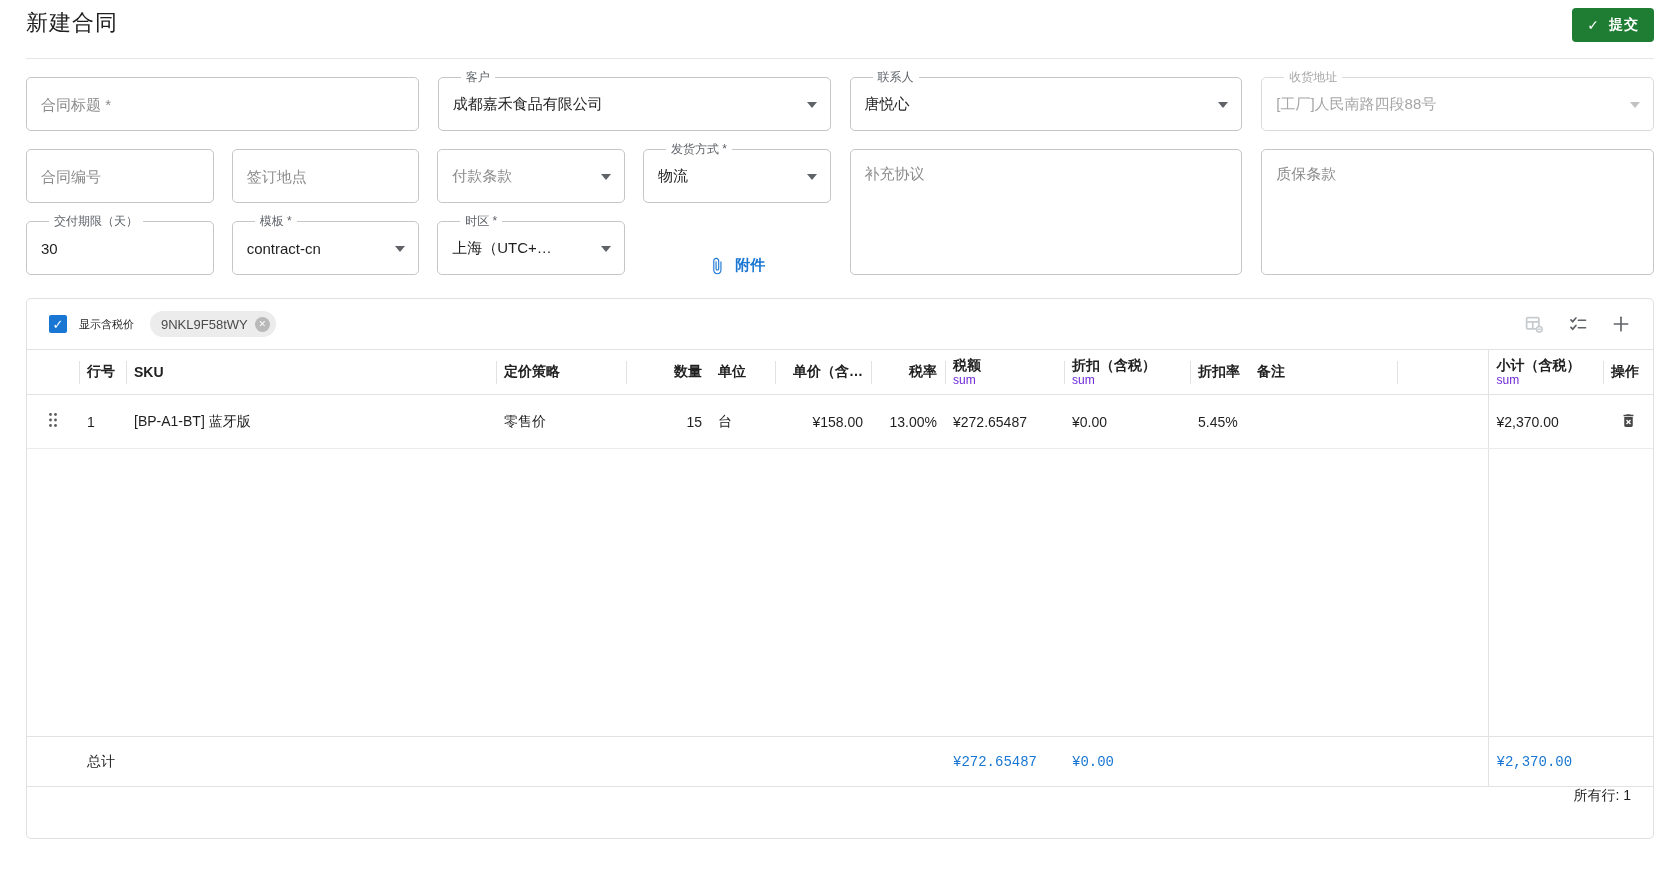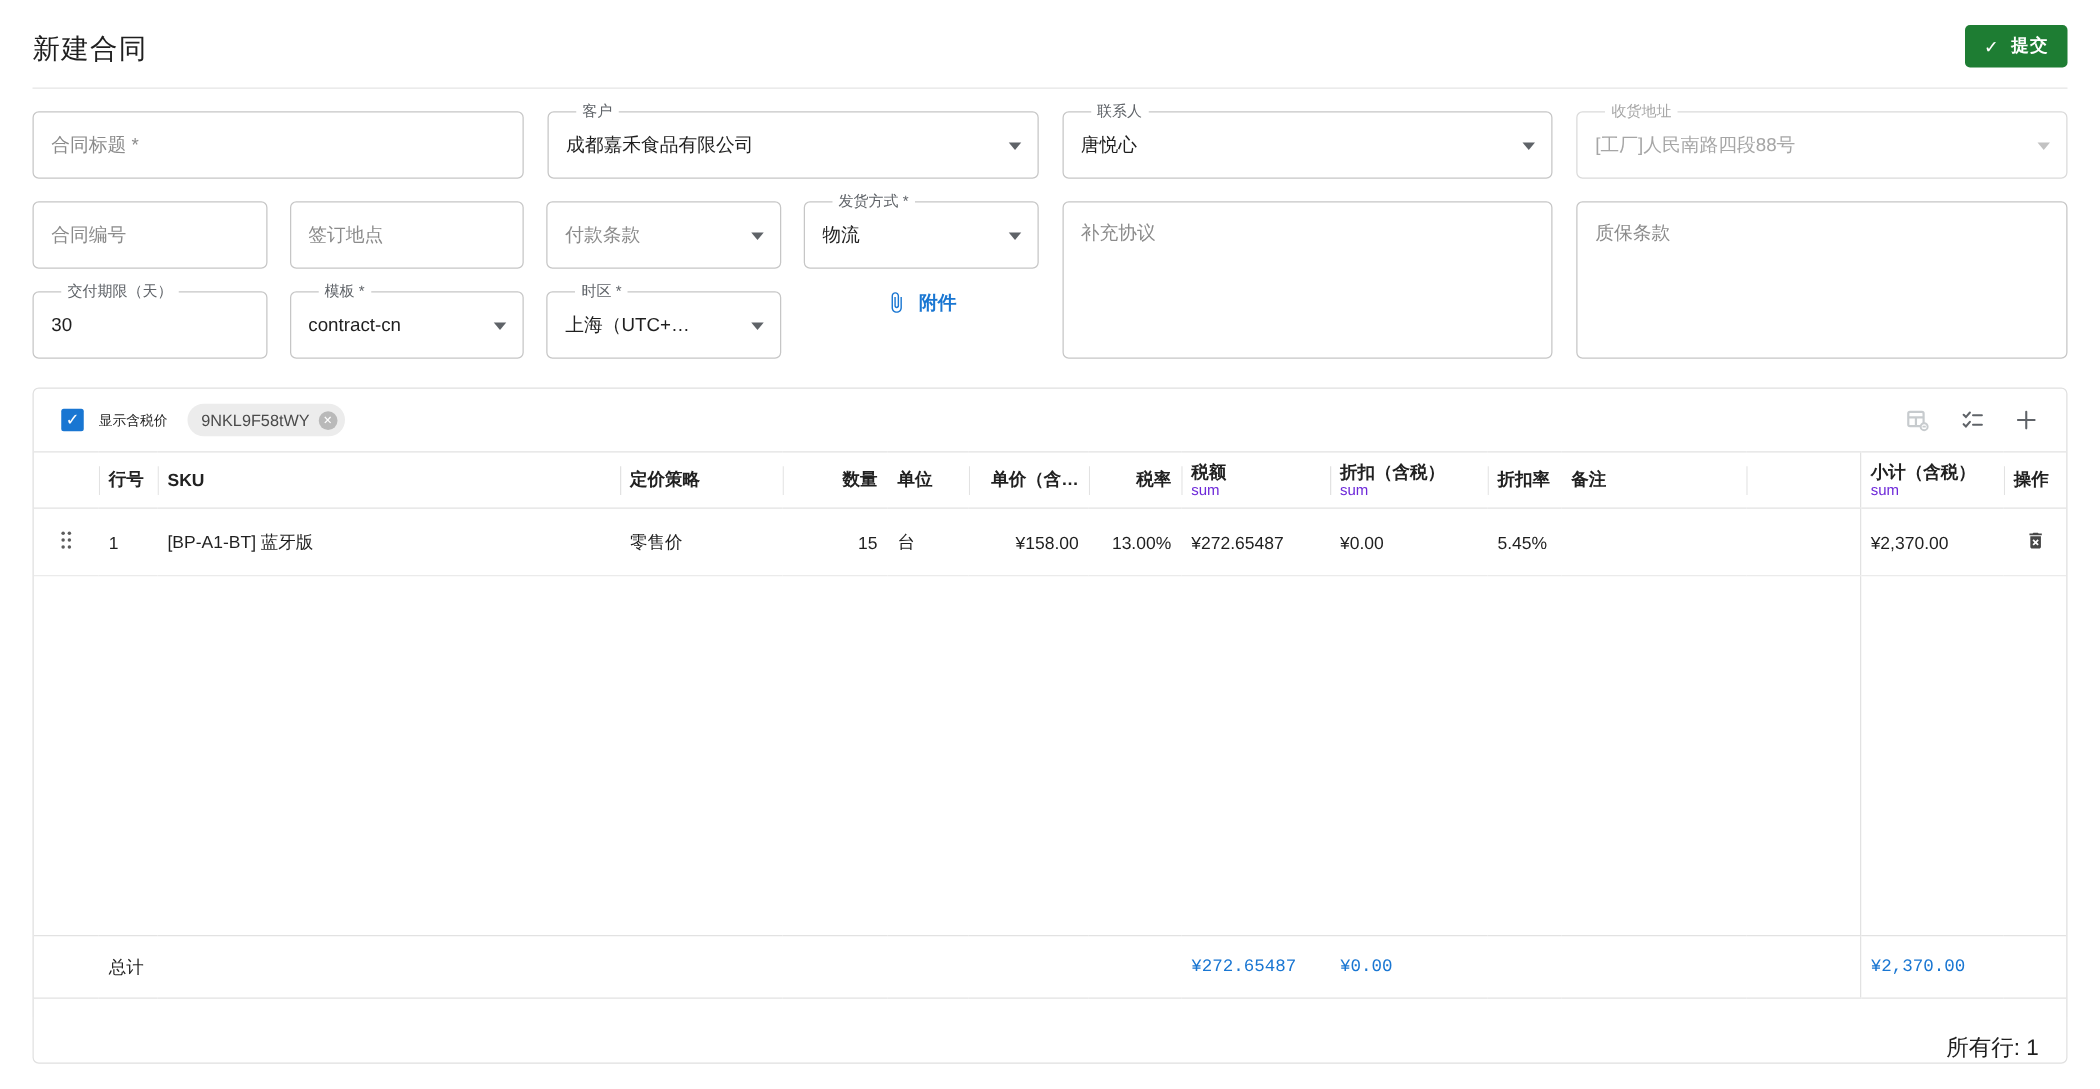--- a/index.html
+++ b/index.html
@@ -14,22 +14,22 @@
   *{box-sizing:border-box;}
   html,body{margin:0;padding:0;}
   body{
     width:1680px;height:871px;background:#fff;
     font-family:"Liberation Sans","DejaVu Sans",sans-serif;
     color:var(--text);overflow:hidden;
   }
   .page{padding:0 26px;}
 
   
-  .topbar{display:flex;justify-content:space-between;align-items:flex-end;
-    padding:20px 0 16px;border-bottom:1px solid #e5e5e5;}
+  .topbar{display:flex;justify-content:space-between;align-items:flex-start;
+    padding:8px 0 16px;border-bottom:1px solid #e5e5e5;}
   .page-title{font-size:22px;font-weight:500;letter-spacing:1px;}
   .btn-submit{display:flex;align-items:center;gap:9px;background:var(--green);
     color:#fff;border:none;border-radius:4px;height:34px;padding:0 15px;
     font-size:14px;font-weight:700;cursor:pointer;font-family:inherit;letter-spacing:1px;}
   .btn-submit .check-glyph{font-size:14px;font-weight:700;}
 
   
   .form{margin-top:18px;display:flex;flex-direction:column;gap:18px;}
   .form-row1{display:grid;grid-template-columns:repeat(4,1fr);gap:19px;}
   .form-lower{display:grid;grid-template-columns:repeat(4,1fr);gap:19px;}
@@ -47,21 +47,21 @@
     font-family:inherit;font-size:15px;color:var(--text);}
   input::placeholder,textarea::placeholder{color:var(--ph);opacity:1;}
   .tarea{height:126px;border:1px solid var(--border-input);border-radius:5px;background:#fff;}
   .tarea textarea{width:100%;height:100%;border:none;outline:none;resize:none;
     background:transparent;font-family:inherit;font-size:15px;color:var(--text);
     padding:15px 14px;}
   .field.disabled{border-color:#dadada;}
   .field.disabled .flabel{color:#a6a6a6;}
   .field.disabled .fvalue{color:#a6a6a6;}
   .field.disabled .arrow{border-top-color:#c2c2c2;}
-  .attach-btn{height:54px;display:flex;align-items:flex-start;justify-content:center;
+  .attach-btn{height:54px;display:flex;align-items:flex-end;justify-content:center;
     gap:9px;color:var(--blue);font-size:15px;font-weight:700;cursor:pointer;}
 
   
   .card{margin-top:23px;border:1px solid #e0e0e0;border-radius:5px;overflow:hidden;}
   .toolbar{height:50px;display:flex;align-items:center;padding:0 22px;}
   .cbx{width:18px;height:18px;border-radius:2px;background:var(--blue);color:#fff;
     display:flex;align-items:center;justify-content:center;font-size:13px;
     font-weight:700;cursor:pointer;flex:0 0 auto;}
   .cbx-label{margin-left:12px;font-size:11px;}
   .chip{margin-left:16px;display:flex;align-items:center;gap:7px;background:#ececec;
@@ -83,22 +83,22 @@
   .num{text-align:right;}
   tr.data-row td{height:54px;border-bottom:1px solid #ebebeb;}
   .col-sub-border{border-left:1px solid var(--border-table);}
   tr.filler td{height:288px;border-bottom:none;padding:0;}
   tr.totals td{height:50px;border-top:1px solid var(--border-table);
     border-bottom:1px solid var(--border-table);font-family:Liberation Mono, monospace;}
   .blue-val{color:var(--blue);}
   .drag-cell{text-align:center;cursor:grab;}
   .trash-cell{text-align:center;}
   .trash-btn{cursor:pointer;display:inline-flex;align-items:center;}
-  .grid-footer{height:51px;display:flex;align-items:flex-end;justify-content:flex-end;
-    padding:0 22px;font-size:18px;}
+  .grid-footer{height:51px;display:flex;align-items:flex-start;justify-content:flex-end;
+    padding:0 22px;font-size:14px;}
 </style>
 </head>
 <body>
 
 <div class="page">
 
   <div class="topbar">
     <div class="page-title">新建合同</div>
     <button class="btn-submit">
       <span class="check-glyph">✓</span>

